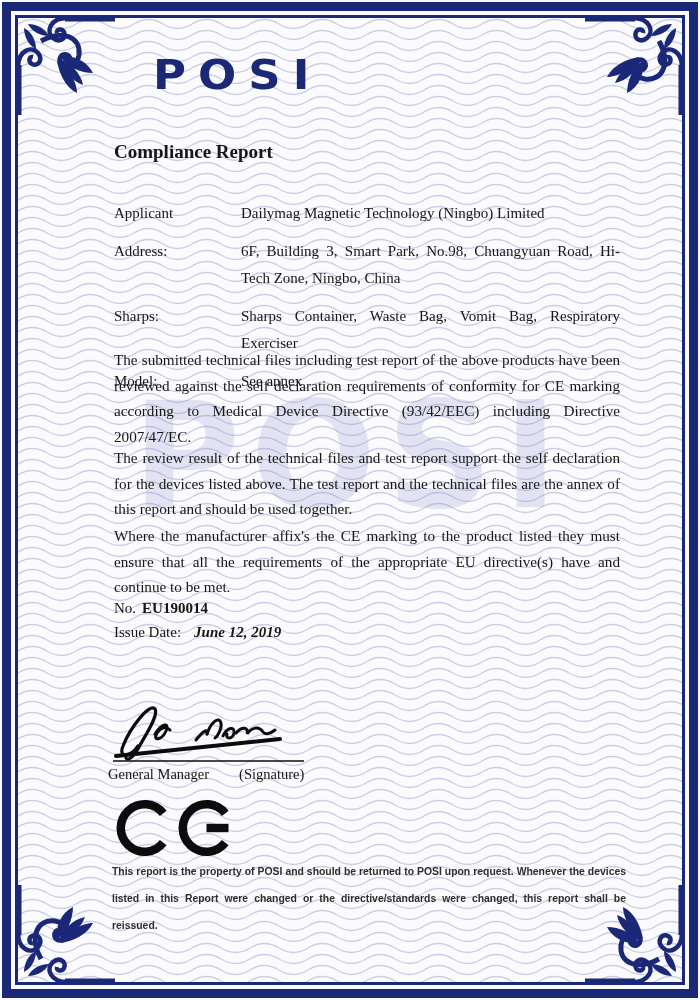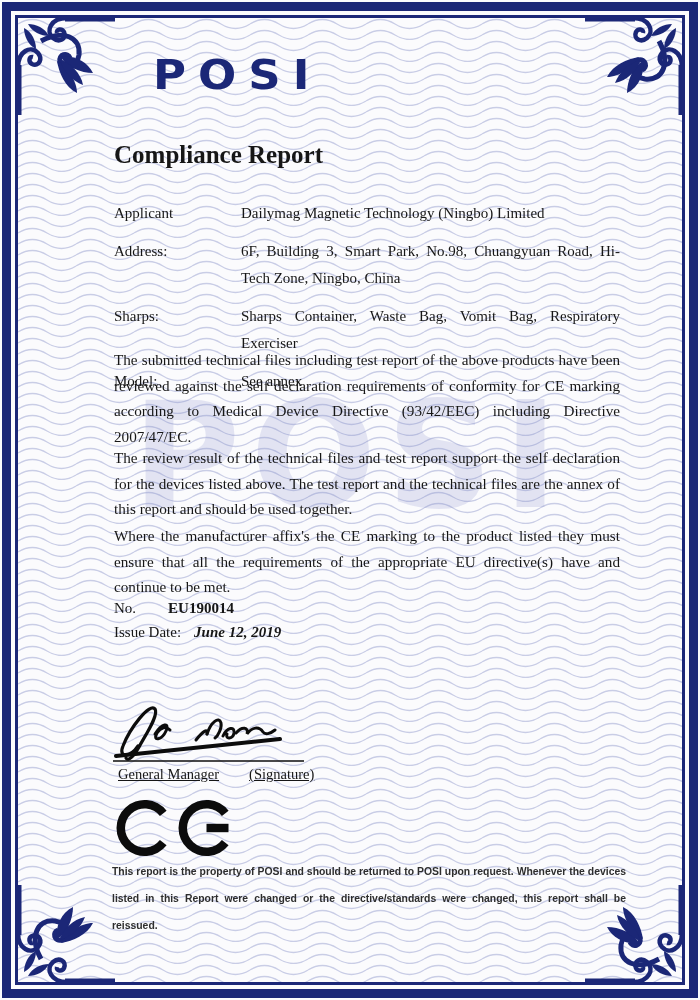--- a/index.html
+++ b/index.html
@@ -35,34 +35,34 @@
   .corner.bl{bottom:15px;left:15px;transform:rotate(270deg);}
   
   .content{position:absolute;inset:0;z-index:2;}
   .abs{position:absolute;}
   .logo{
     left:153px;top:50px;
     font-family:"DejaVu Sans",sans-serif;font-weight:bold;
     font-size:45px;letter-spacing:12px;color:var(--navy);
     transform:scaleY(.92);transform-origin:top left;
   }
-  .title{left:114px;top:141px;font-size:25px;font-weight:bold;text-align:right;}
+  .title{left:114px;top:141px;font-size:19px;font-weight:bold;text-align:right;}
   .fields{left:114px;top:200px;width:506px;display:grid;grid-template-columns:79px 1fr;row-gap:12px;font-size:15px;line-height:26.4px;}
   .fields .val{text-align:justify;margin-left:48px;}
   .para{left:114px;width:506px;font-size:15.2px;line-height:25.6px;text-align:justify;}
   .para.bold{font-weight:normal;}
   .p1{top:347px;}
   .p2{top:445px;}
   .p3{top:523px;}
   .report{left:114px;top:597px;font-size:15px;line-height:23.5px;}
   .report .v{font-weight:bold;}
-  .report .no-v{margin-left:32px;}
+  .report .no-v{margin-left:6px;}
   .report .dt-v{margin-left:13px;font-style:italic;}
   .sig-svg{left:108px;top:694px;}
-  .sig-caption{left:118px;top:766px;font-size:14.5px;text-decoration:underline;}
+  .sig-caption{left:108px;top:766px;font-size:14.5px;}
   .sig-caption .cap2{margin-left:30px;}
   .ce{left:113px;top:797px;}
   .footer{
     left:112px;top:859px;width:514px;
     font-family:"Liberation Sans",sans-serif;font-size:10.4px;
     font-weight:bold;color:#2e2e2e;line-height:26.8px;text-align:justify;
   }
 </style>
 </head>
 <body>

